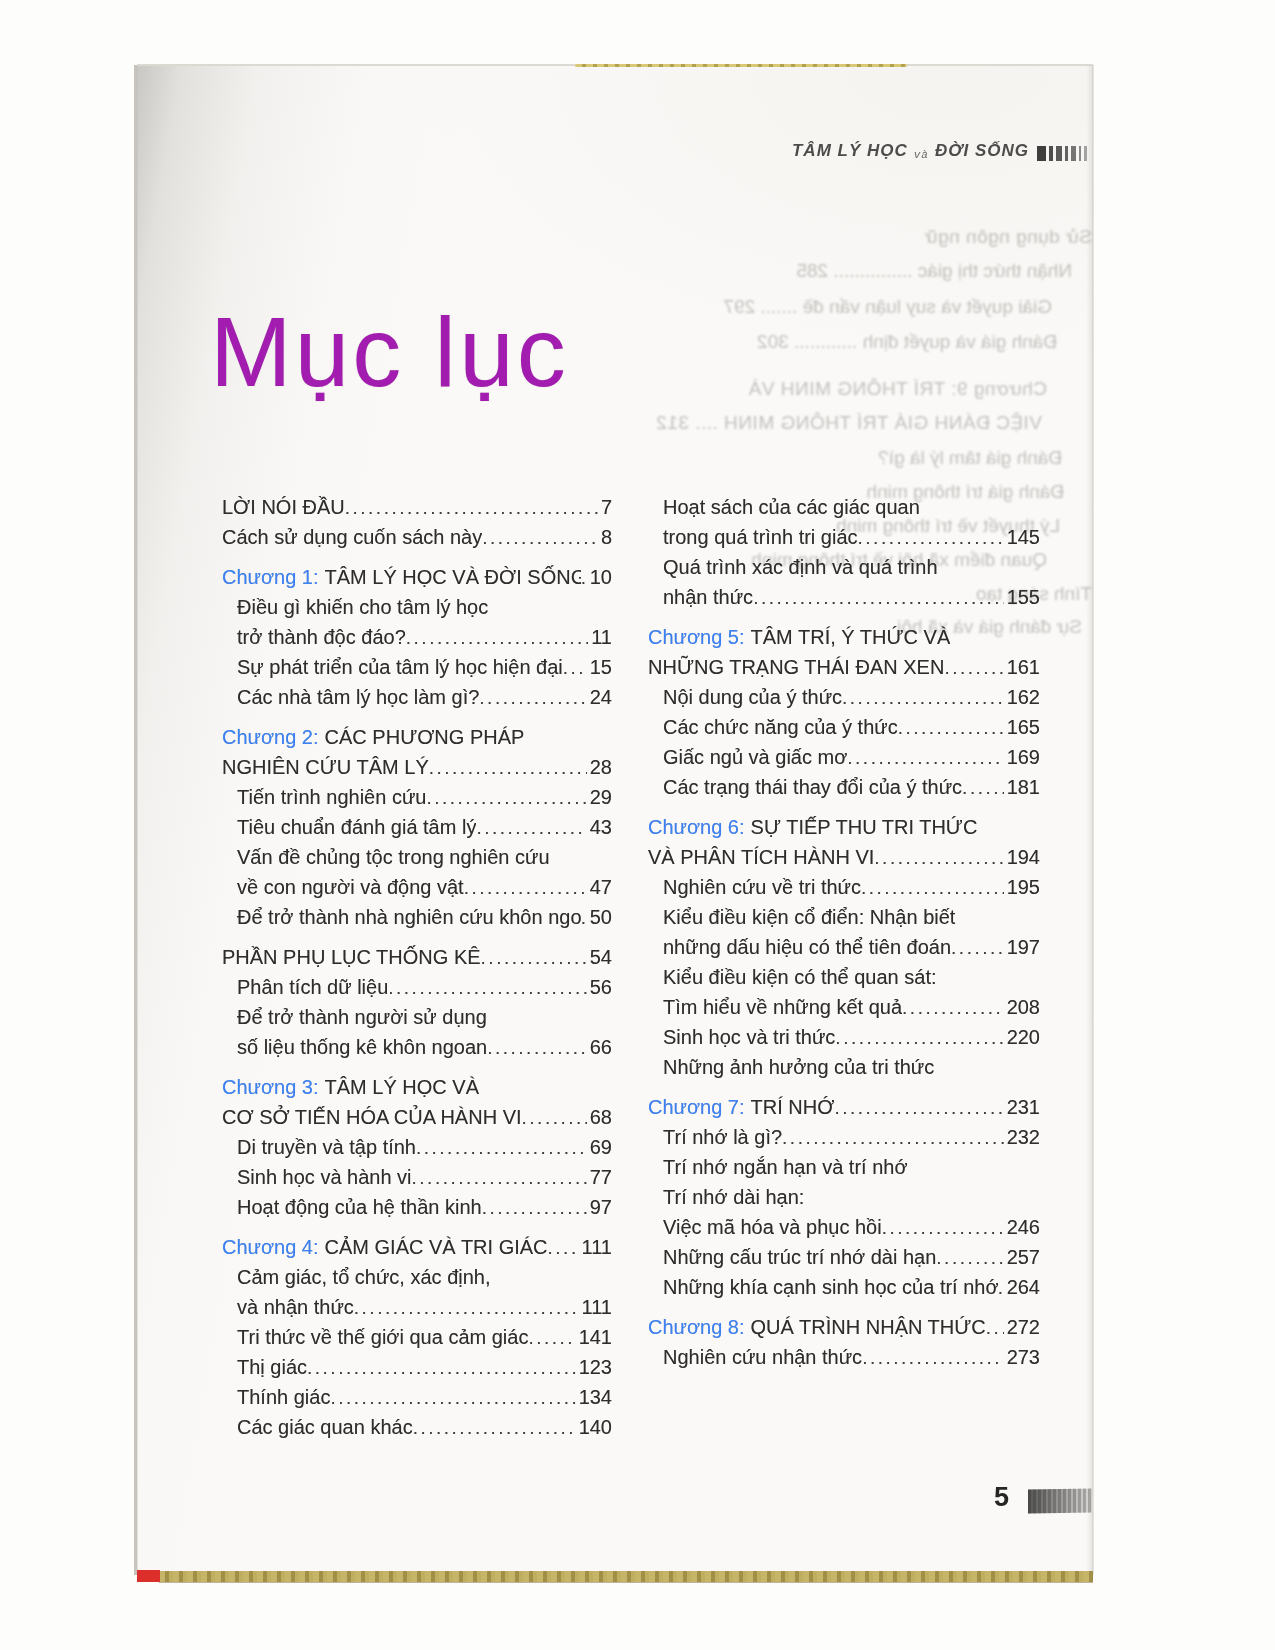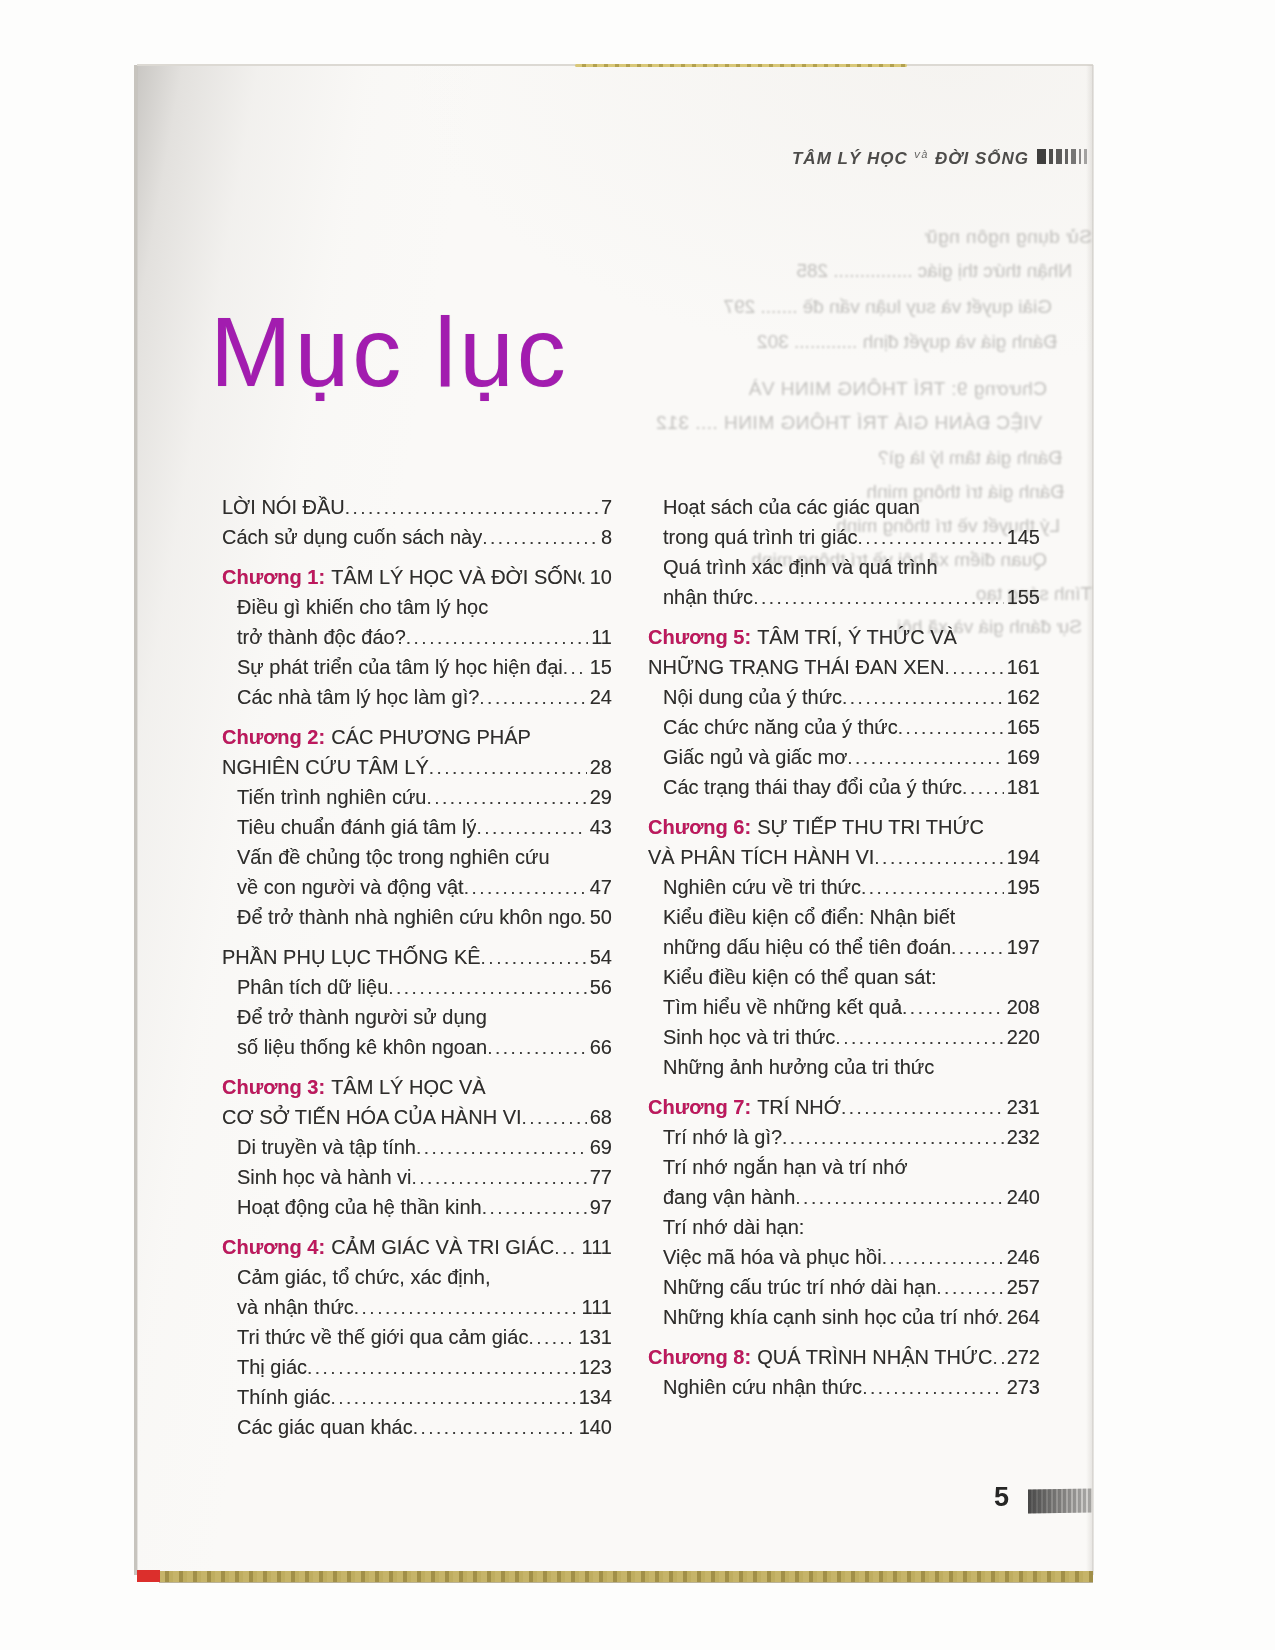--- a/index.html
+++ b/index.html
@@ -24,22 +24,22 @@
   .gold-bottom{position:absolute;left:159px;top:1571px;width:934px;height:11px;
     background:repeating-linear-gradient(90deg,#c6b469 0 6px,#a18f48 6px 10px,#bfad60 10px 14px);
     box-shadow:0 1px 0 rgba(120,105,55,0.5);}
   .red-corner{position:absolute;left:137px;top:1570px;width:23px;height:12px;background:#dc2f2c;}
   .right-edge-shadow{position:absolute;left:1086px;top:65px;width:8px;height:1510px;
     background:linear-gradient(to right,rgba(255,255,255,0),rgba(196,192,186,0.45));}
   .left-edge-line{position:absolute;left:134px;top:65px;width:3px;height:1510px;background:#c7c4be;}
 
   
   .runhead{
-    position:absolute;top:141px;right:185px;display:flex;align-items:flex-start;
-    color:#4d4c4a;font-style:italic;font-weight:bold;font-size:17px;letter-spacing:1px;white-space:nowrap;margin-top:8px;
+    position:absolute;top:141px;right:185px;display:flex;align-items:flex-end;
+    color:#4d4c4a;font-style:italic;font-weight:bold;font-size:17px;letter-spacing:1px;white-space:nowrap;
   }
   .runhead .conn{font-size:11px;font-weight:normal;margin:0 6px;color:#6a6967;font-family:Liberation Mono, monospace;}
   .barcode{display:inline-flex;align-items:center;margin-left:8px;}
   .barcode i{display:inline-block;height:15px;background:#3f3e3d;margin-right:3px;}
   .barcode i:nth-child(1){width:9px;}
   .barcode i:nth-child(2){width:4px;opacity:.92;}
   .barcode i:nth-child(3){width:6px;opacity:.85;}
   .barcode i:nth-child(4){width:3px;opacity:.8;}
   .barcode i:nth-child(5){width:5px;opacity:.7;}
   .barcode i:nth-child(6){width:2px;opacity:.6;}
@@ -58,21 +58,21 @@
   .col.left{left:222px;width:390px;}
   .col.right{left:648px;width:392px;}
   .row{
     display:flex;align-items:center;height:30px;line-height:30px;
     font-size:20px;color:#2e2d2b;white-space:nowrap;
     text-shadow:0 0 0.5px rgba(40,40,40,0.35);
   }
   .row .txt{flex-shrink:1;min-width:0;overflow:hidden;}
   .row.sub{padding-left:15px;}
   .row.gap{margin-top:10px;}
-  .row .pre{font-weight:700;color:#be185d;margin-right:6px;}
+  .row .pre{font-weight:400;color:#3b82f6;margin-right:6px;}
   .row .lead{flex:1;min-width:6px;overflow:hidden;color:#3d3c3a;}
   .row .lead::after{
     content:"....................................................................";
     letter-spacing:2.5px;font-size:19px;
   }
   .row .pg{margin-left:3px;}
 
   
   .ghost{
     position:absolute;width:392px;z-index:1;
@@ -251,21 +251,21 @@
       <span class="txt">Cảm giác, tổ chức, xác định,</span>
     </div>
   <div class="row sub">
       <span class="txt">và nhận thức</span>
       <span class="lead"></span>
       <span class="pg">111</span>
     </div>
   <div class="row sub">
       <span class="txt">Tri thức về thế giới qua cảm giác</span>
       <span class="lead"></span>
-      <span class="pg">131</span>
+      <span class="pg">141</span>
     </div>
   <div class="row sub">
       <span class="txt">Thị giác</span>
       <span class="lead"></span>
       <span class="pg">123</span>
     </div>
   <div class="row sub">
       <span class="txt">Thính giác</span>
       <span class="lead"></span>
       <span class="pg">134</span>
@@ -369,25 +369,20 @@
     </div>
   <div class="row sub">
       <span class="txt">Trí nhớ là gì?</span>
       <span class="lead"></span>
       <span class="pg">232</span>
     </div>
   <div class="row sub">
       <span class="txt">Trí nhớ ngắn hạn và trí nhớ</span>
     </div>
   <div class="row sub">
-      <span class="txt">đang vận hành</span>
-      <span class="lead"></span>
-      <span class="pg">240</span>
-    </div>
-  <div class="row sub">
       <span class="txt">Trí nhớ dài hạn:</span>
     </div>
   <div class="row sub">
       <span class="txt">Việc mã hóa và phục hồi</span>
       <span class="lead"></span>
       <span class="pg">246</span>
     </div>
   <div class="row sub">
       <span class="txt">Những cấu trúc trí nhớ dài hạn</span>
       <span class="lead"></span>

